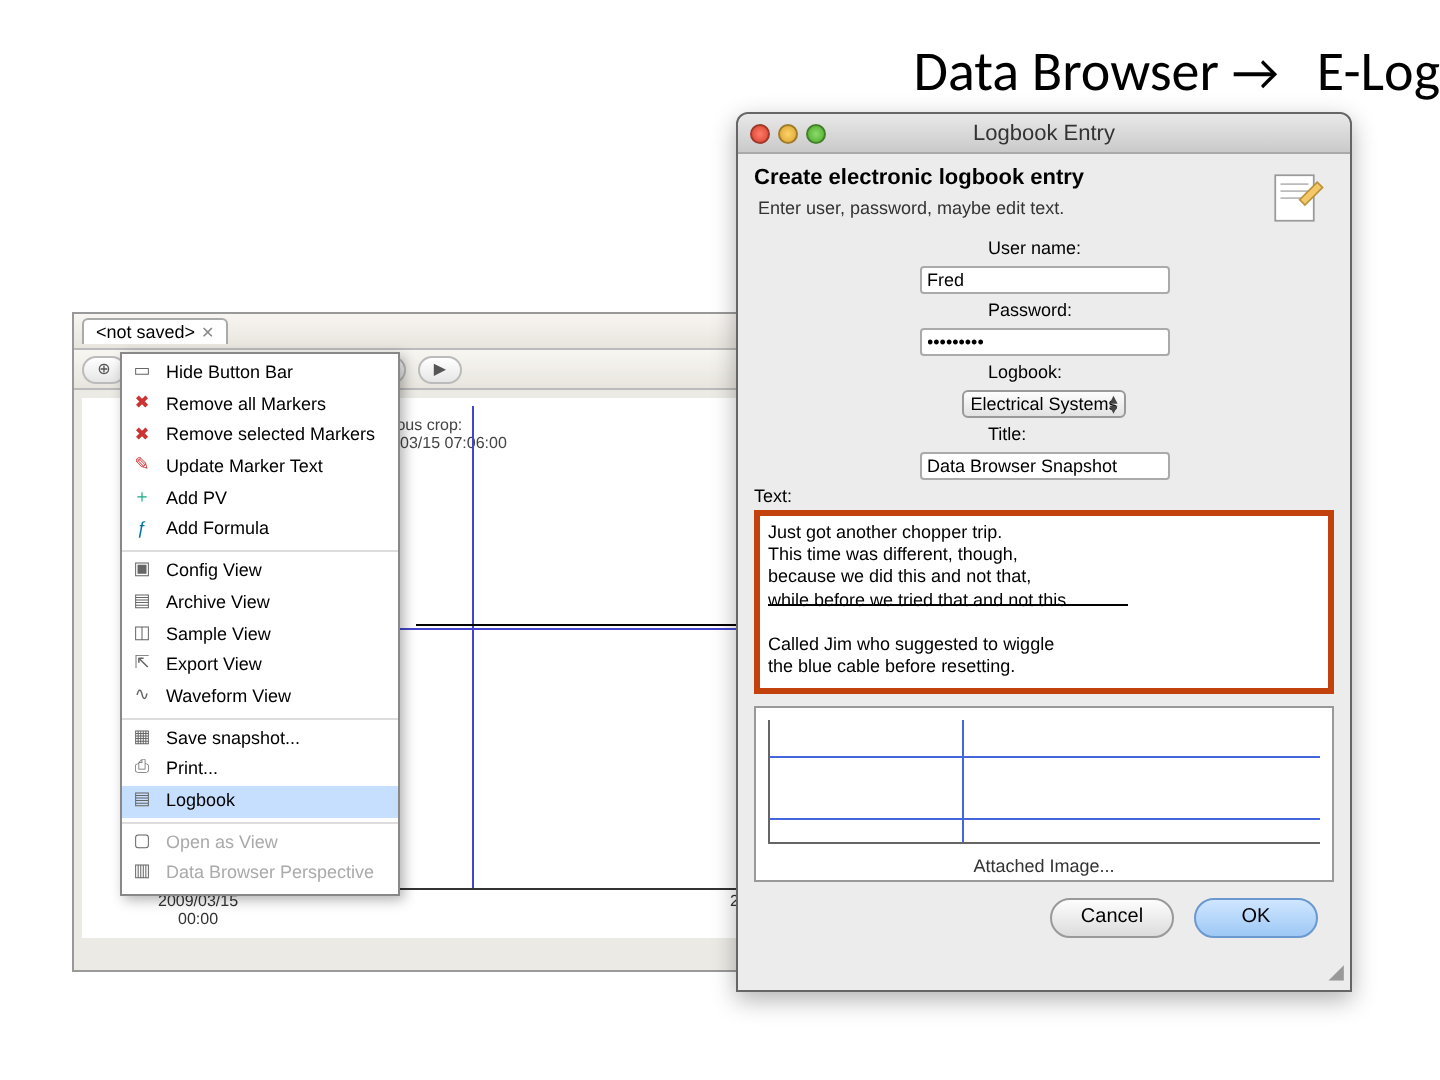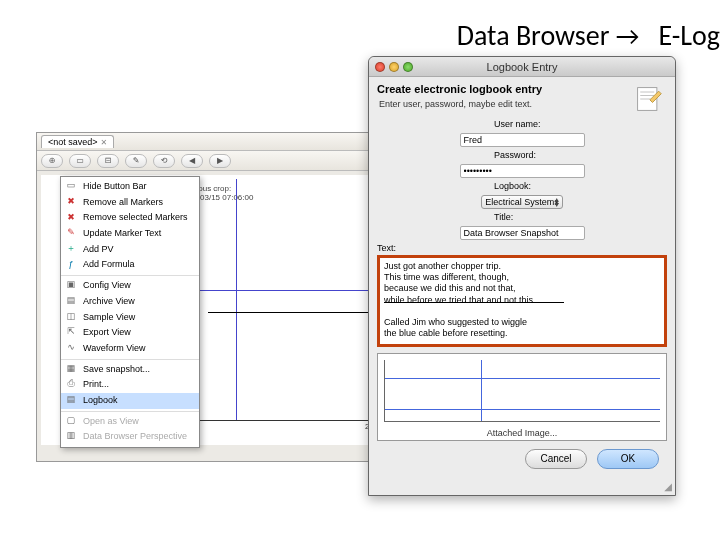--- a/index.html
+++ b/index.html
@@ -1,21 +1,21 @@
 <!DOCTYPE html>
 <html><head>
 <meta charset="utf-8">
 <style>
   * { box-sizing: border-box; margin: 0; padding: 0; }
   body { width: 720px; height: 540px; font-family: Arial, sans-serif; font-size: 10px; background: #fff; position: relative; overflow: hidden; }
   
   .slide-title { font-size: 28px; font-family: Calibri, Arial, sans-serif; text-align: right; padding: 18px 0 8px 0; font-weight: 400; color: #000; }
   .slide-title .arrow { font-size: 26px; }
   
-  .databrowser-window { position: absolute; left: 36px; top: 132px; width: 380px; height: 330px; border: 1px solid #999; background: #eceae5; }
+  .databrowser-window { position: absolute; left: 36px; top: 156px; width: 380px; height: 330px; border: 1px solid #999; background: #eceae5; }
   .db-tabbar { height: 18px; background: linear-gradient(#f8f6f2,#e8e5de); border-bottom: 1px solid #bbb; display: flex; align-items: center; padding-left: 4px; gap: 2px; }
   .db-tab { background: #fff; border: 1px solid #aaa; border-bottom: none; padding: 1px 6px; font-size: 9px; border-radius: 3px 3px 0 0; display:flex; align-items:center; gap:3px;}
   .tab-close { color:#888; font-size:8px;}
   .db-toolbar { height: 20px; background: linear-gradient(#f8f6f2,#e8e5de); border-bottom: 1px solid #bbb; display: flex; align-items: center; padding: 0 4px; gap: 6px;}
   .tb-btn { width: 22px; height: 14px; border: 1px solid #bbb; border-radius: 7px; background: linear-gradient(#fff,#e6e6e6); display:flex; align-items:center; justify-content:center; font-size:8px; color:#555;}
   .db-plot { position: relative; height: 270px; background: #fff; margin: 4px; border:none; }
   .yaxis-label { position: absolute; left: 2px; top: 50%; transform: translateY(-50%) rotate(-90deg); transform-origin: center; font-size: 8px; color: #333; white-space: nowrap; }
   .yticks { position: absolute; left: 14px; top: 0; bottom: 24px; width: 20px; display: flex; flex-direction: column-reverse; justify-content: space-between; font-size: 8px; color: #333; text-align: right; }
   .plot-area { position: absolute; left: 38px; right: 6px; top: 4px; bottom: 24px; border-left: 1px solid #333; border-bottom: 1px solid #333; }
   .prev-crop { position:absolute; top:6px; left:100px; font-size:8px; color:#444; line-height:1.1;}

